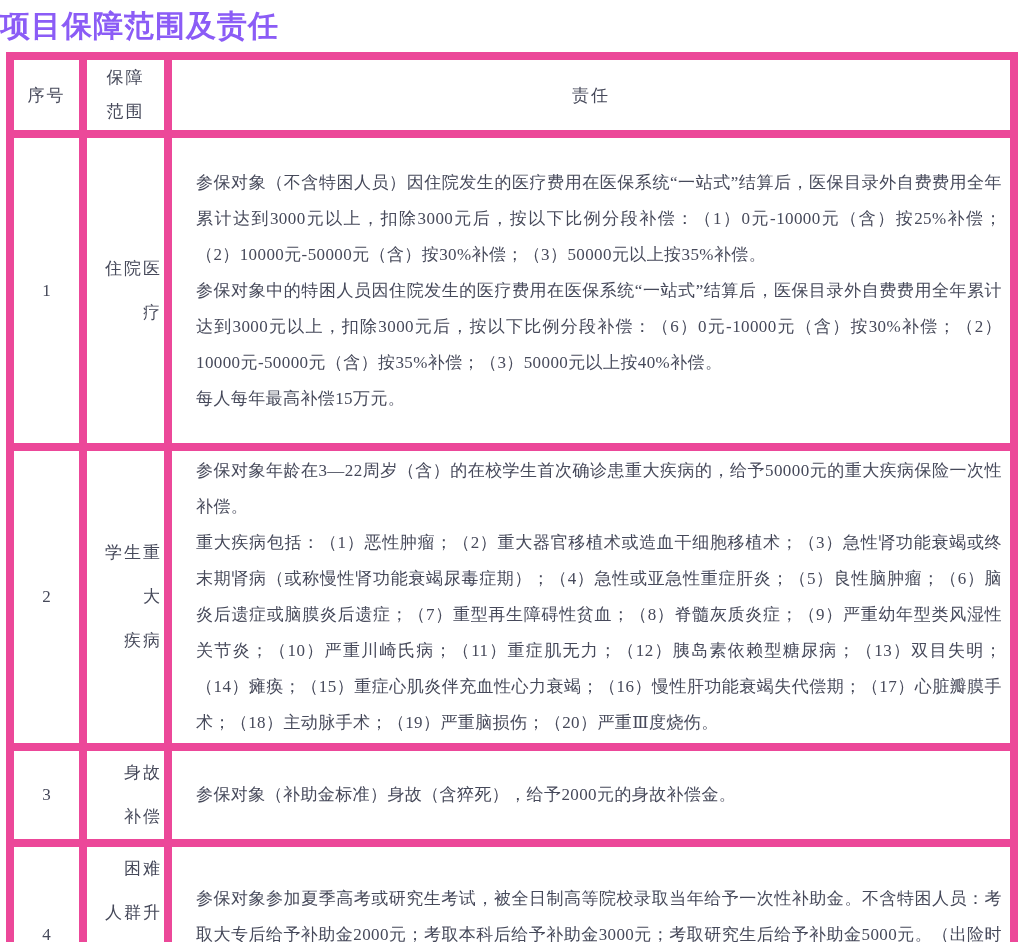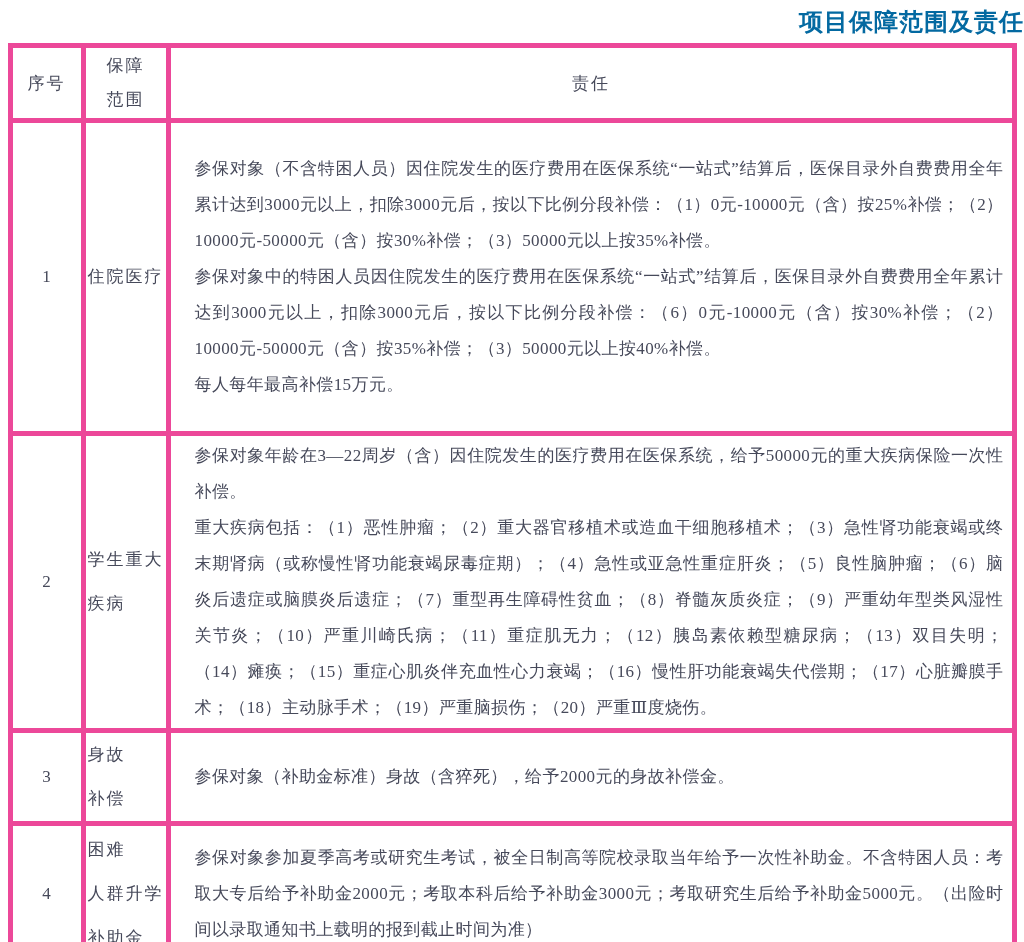--- a/index.html
+++ b/index.html
@@ -4,43 +4,43 @@
 <style>
   html,body { margin:0; padding:0; }
   body {
     width:1024px; height:942px;
     background:#ffffff;
     font-family:"Liberation Serif","DejaVu Serif",serif;
     color:#46495a;
   }
   .page { width:1024px; height:942px; overflow:hidden; }
   .doc-title {
-    text-align:right;
-    font-size:24px;
+    text-align:left;
+    font-size:30px;
     font-weight:bold;
-    color:#0369a1;
+    color:#8b5cf6;
     letter-spacing:1px;
     padding:6px 0 5px 0;
   }
   table.coverage {
     border-collapse:collapse;
     table-layout:fixed;
     width:1004px;
     margin:0 auto;
   }
   table.coverage td, table.coverage th {
-    border:5px solid #ec4899;
+    border:8px solid #ec4899;
     vertical-align:middle;
     font-weight:normal;
     font-size:17px;
     overflow:hidden;
   }
   .cell-center { text-align:center; }
   .scope-cell {
-    text-align:left;
+    text-align:right;
     white-space:pre-line;
     line-height:44px;
     letter-spacing:2px;
     padding:0 2px;
     margin-left:25px;
   }
   .header-scope {
     text-align:center;
     white-space:pre-line;
     line-height:34px;
@@ -89,21 +89,21 @@
           <p>参保对象中的特困人员因住院发生的医疗费用在医保系统“一站式”结算后，医保目录外自费费用全年累计达到3000元以上，扣除3000元后，按以下比例分段补偿：（6）0元-10000元（含）按30%补偿；（2）10000元-50000元（含）按35%补偿；（3）50000元以上按40%补偿。</p>
           <p>每人每年最高补偿15万元。</p>
         </td>
       </tr>
 
       <tr class="h-r2">
         <td class="cell-center">2</td>
         <td class="scope-cell">学生重大
 疾病</td>
         <td class="resp-cell">
-          <p>参保对象年龄在3—22周岁（含）因住院发生的医疗费用在医保系统，给予50000元的重大疾病保险一次性补偿。</p>
+          <p>参保对象年龄在3—22周岁（含）的在校学生首次确诊患重大疾病的，给予50000元的重大疾病保险一次性补偿。</p>
           <p>重大疾病包括：（1）恶性肿瘤；（2）重大器官移植术或造血干细胞移植术；（3）急性肾功能衰竭或终末期肾病（或称慢性肾功能衰竭尿毒症期）；（4）急性或亚急性重症肝炎；（5）良性脑肿瘤；（6）脑炎后遗症或脑膜炎后遗症；（7）重型再生障碍性贫血；（8）脊髓灰质炎症；（9）严重幼年型类风湿性关节炎；（10）严重川崎氏病；（11）重症肌无力；（12）胰岛素依赖型糖尿病；（13）双目失明；（14）瘫痪；（15）重症心肌炎伴充血性心力衰竭；（16）慢性肝功能衰竭失代偿期；（17）心脏瓣膜手术；（18）主动脉手术；（19）严重脑损伤；（20）严重Ⅲ度烧伤。</p>
         </td>
       </tr>
 
       <tr class="h-r3">
         <td class="cell-center">3</td>
         <td class="scope-cell">身故
 补偿</td>
         <td class="resp-cell">
           <p>参保对象（补助金标准）身故（含猝死），给予2000元的身故补偿金。</p>

